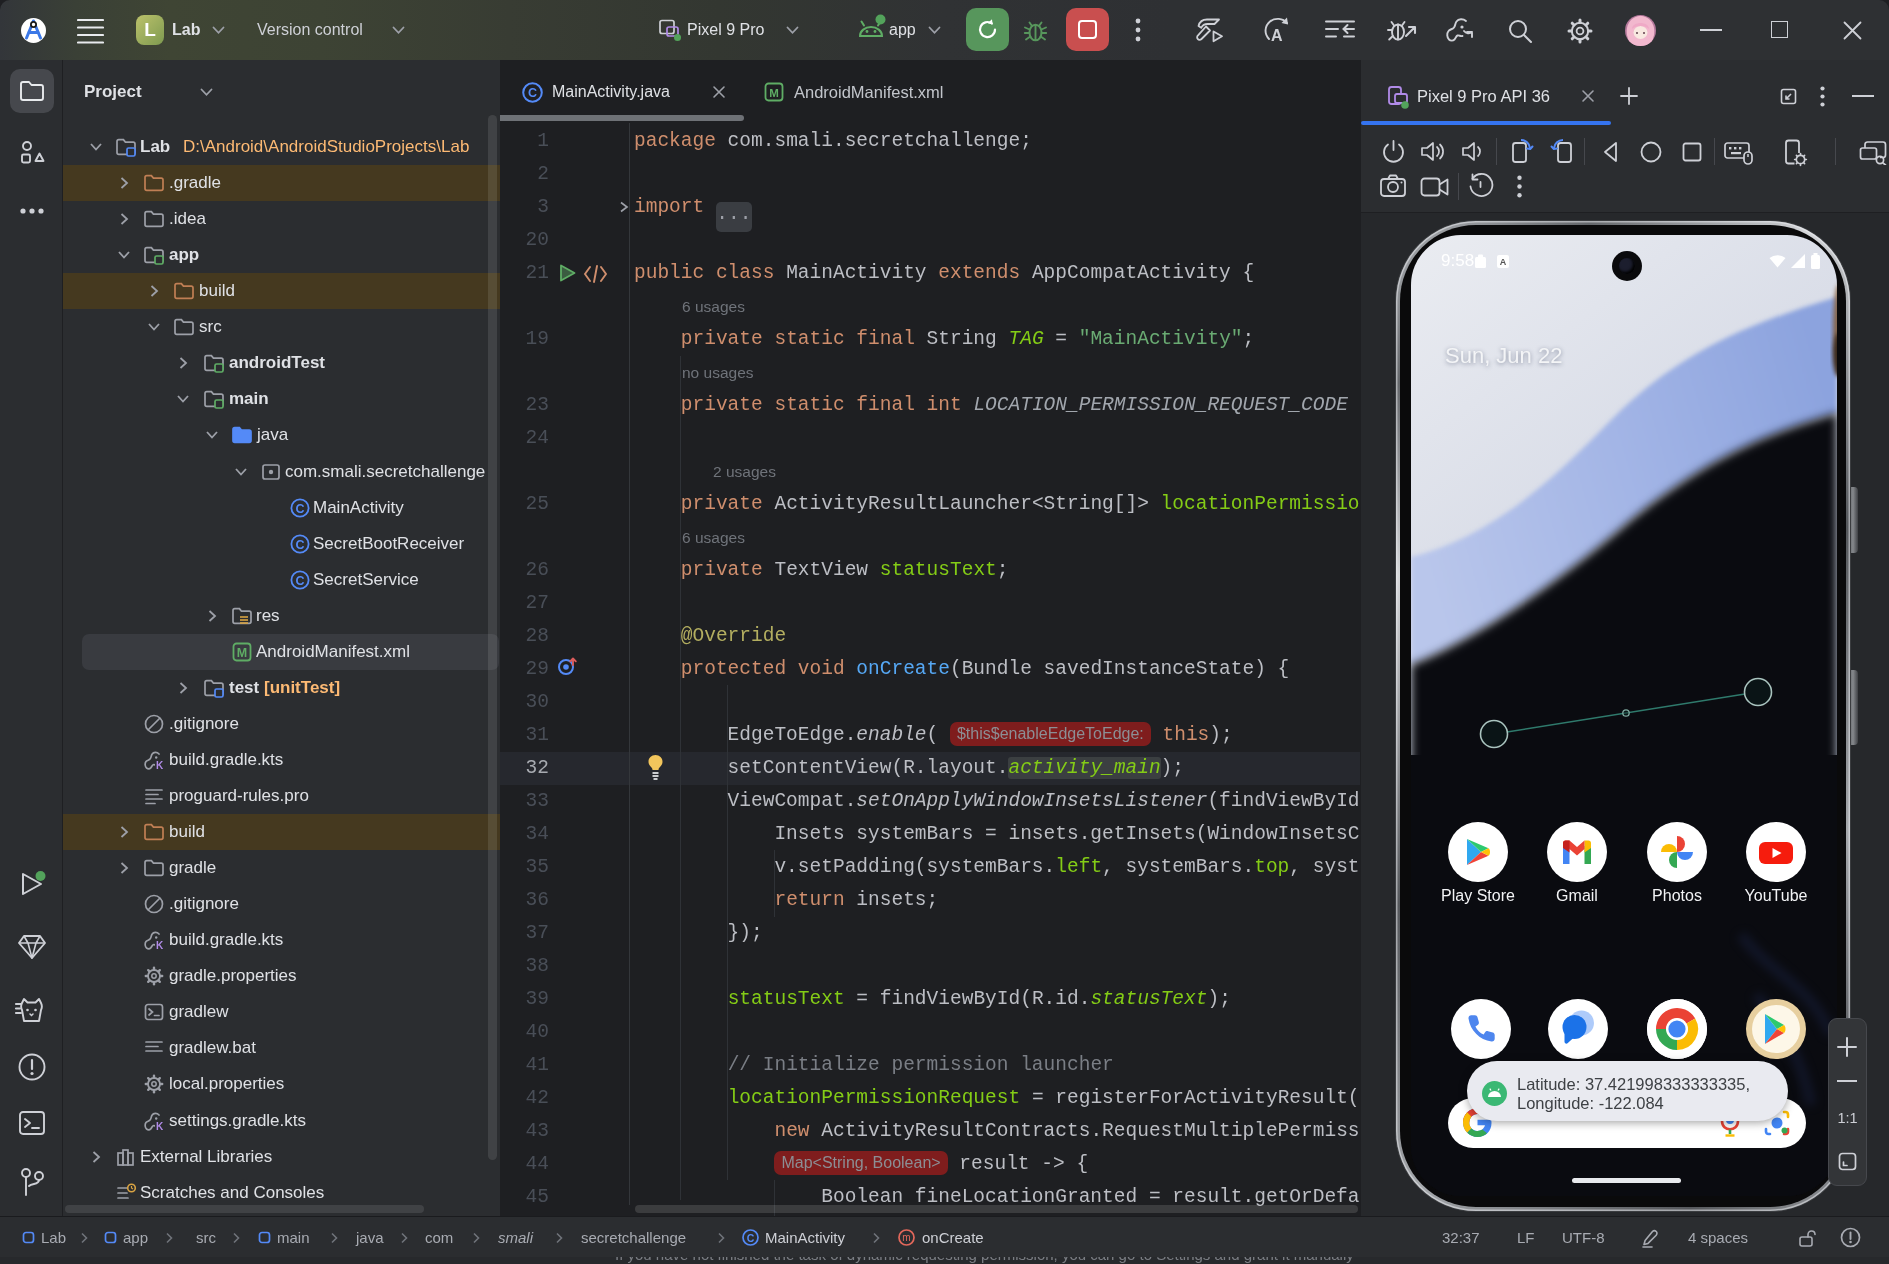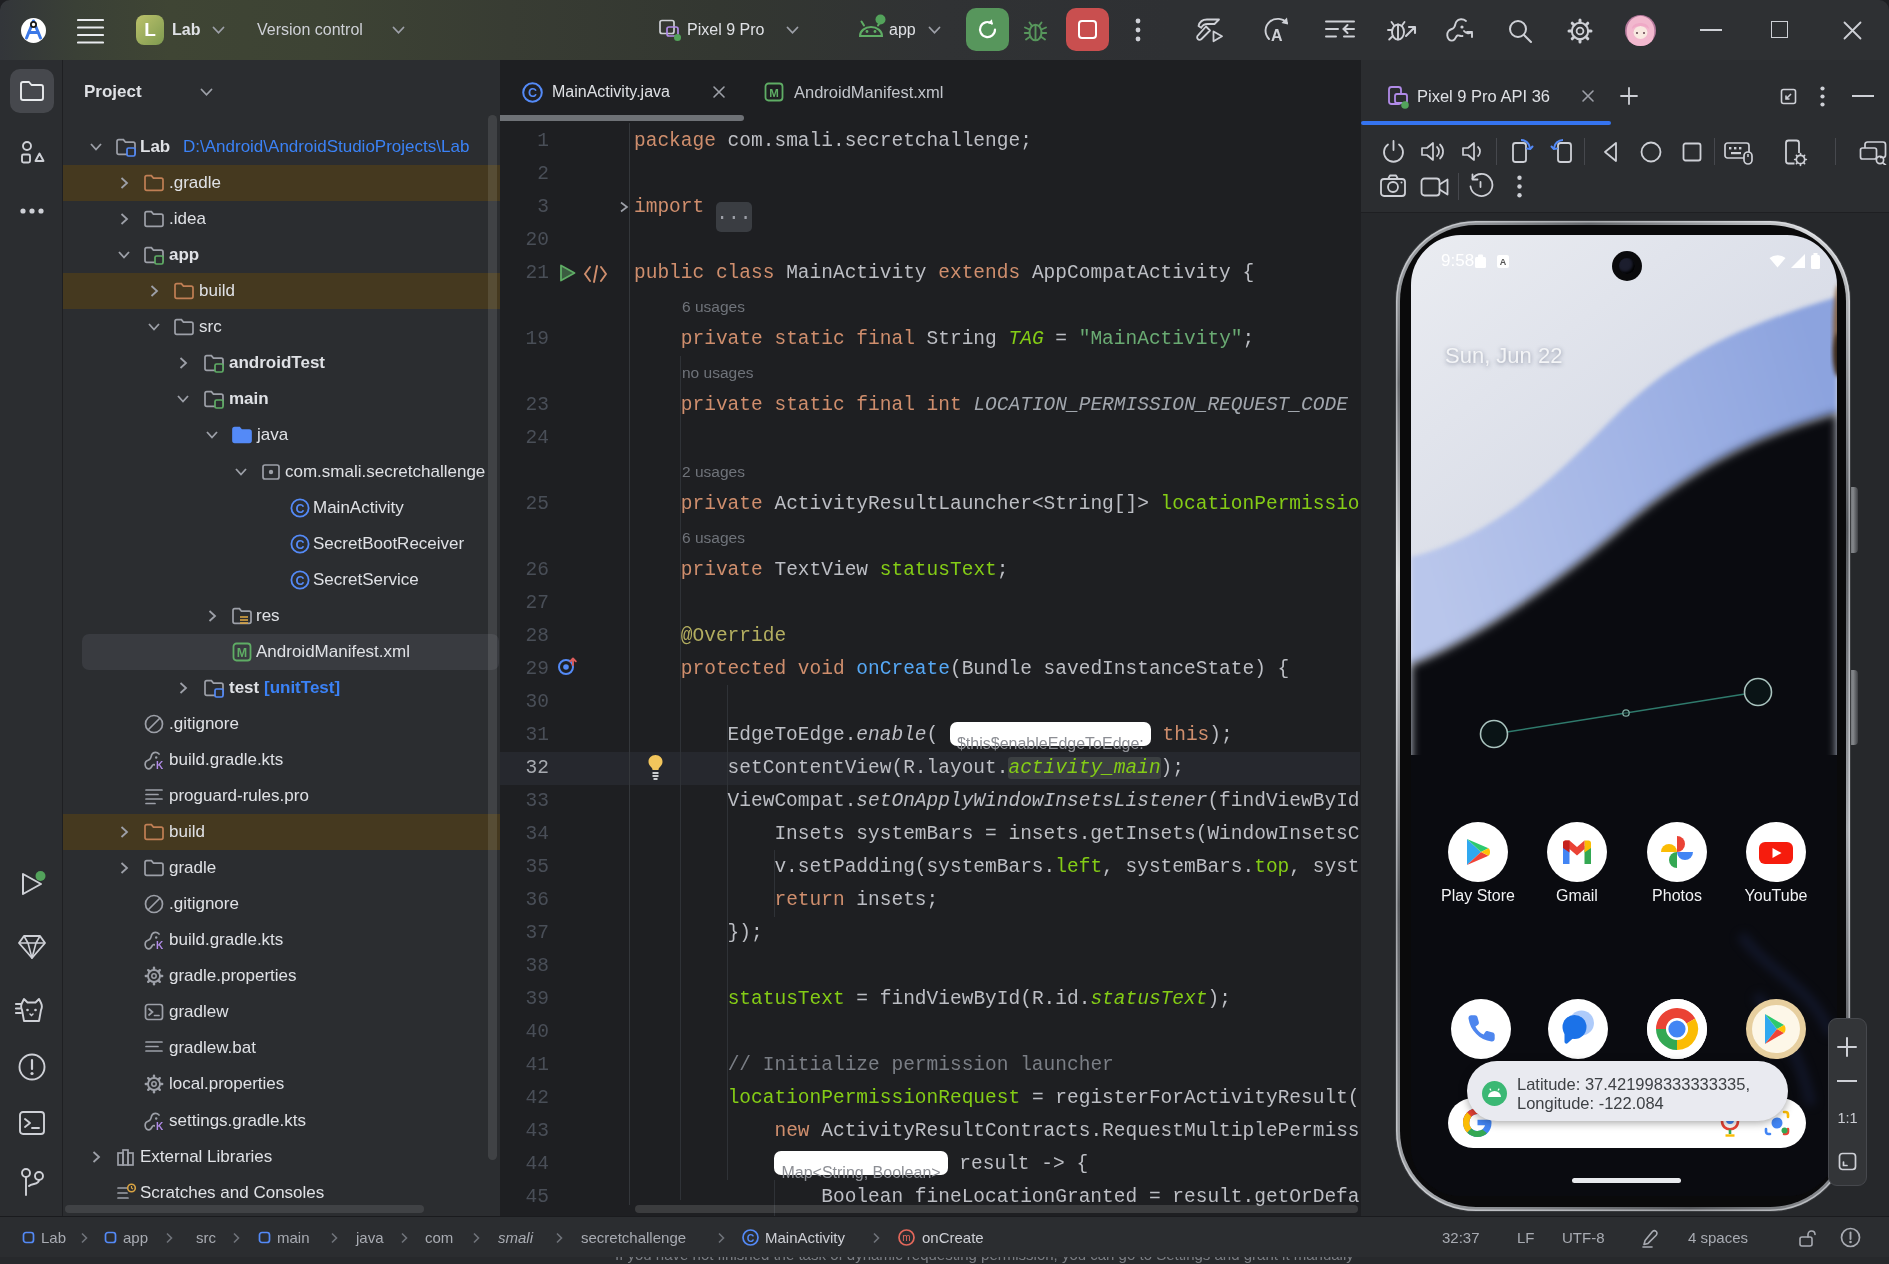--- a/index.html
+++ b/index.html
@@ -17,38 +17,38 @@
 
   
   #stripe { position:absolute; top:60px; left:0; width:63px; height:1156px; background:#2B2D30; border-right:1px solid #1E1F22;}
 
   
   #project { position:absolute; top:60px; left:63px; width:437px; height:1156px; background:#2B2D30; overflow:hidden; }
   .trow { position:absolute; left:0; width:437px; height:36px; line-height:36px; font-size:17px; color:#DFE1E5; white-space:nowrap; }
   .trow .lbl { position:absolute; top:0; }
   .brown { background:#45391F; }
   .bold { font-weight:bold; }
-  .dim { color:#3b82f6;text-align:right; }
+  .dim { color:#fdba74;text-align:right; }
   .ticon { position:absolute; top:7px; width:22px; height:22px; }
   .tchev { position:absolute; top:11px; width:14px; height:14px; }
 
   
   #editor { position:absolute; top:60px; left:500px; width:860px; height:1156px; background:#1E1F22; overflow:hidden; }
   .cl { position:absolute; font-family:"Liberation Mono", monospace; font-size:19.5px; line-height:33px; height:33px; color:#BCBEC4; white-space:pre; }
   .ln { position:absolute; font-family:"Liberation Mono", monospace; font-size:19.5px; line-height:33px; height:33px; color:#494E57; text-align:right; width:46px; }
   .kw { color:#CF8E6D; }
   .st { color:#6AAB73; }
   .fl { color:#84cc16; }
   .mt { color:#56A8F5; }
   .an { color:#B3AE60; }
   .cm { color:#7A7E85; }
   .cs { color:#A1A6AD; font-style:italic; }
   .it { font-style:italic; }
   .usage { position:absolute; font-size:15.5px; color:#6F737A; line-height:33px; height:33px; }
-  .hintbox { display:inline-block; background:#ffffff; color:#8C8E94; border-radius:7px; font-family:"Liberation Sans",sans-serif; font-size:16px; vertical-align:middle; padding:10px 7px; line-height:24px; height:24px; }
+  .hintbox { display:inline-block; background:#7f1d1d; color:#8C8E94; border-radius:7px; font-family:"Liberation Sans",sans-serif; font-size:16px; vertical-align:middle; padding:0 7px; line-height:24px; height:24px; }
 
   
   #rightpanel { position:absolute; top:60px; left:1360px; width:529px; height:1156px; background:#2B2D30; border-left:1px solid #1E1F22; }
   #emuarea { position:absolute; top:153px; left:0; width:529px; height:1003px; background:#26282B; }
 
   
   #statusbar { position:absolute; top:1216px; left:0; width:1889px; height:41px; background:#2B2D30; border-top:1px solid #1A1B1E; font-size:15px; color:#A8ABB2; }
   #bottomstrip { position:absolute; top:1257px; left:0; width:1889px; height:7px; background:#27292C; overflow:hidden; }
 
   svg { display:block; }
@@ -651,21 +651,21 @@
         </g>
     </svg>
 
     <div class="cl" style="left:134px;top:64.5px;"><span class="kw">package</span> com.smali.secretchallenge;</div>
     <div class="cl" style="left:134px;top:130.5px;"><span class="kw">import</span> <span style="display:inline-block;background:#3A3D42;border-radius:5px;width:36px;height:30px;line-height:24px;vertical-align:-7px;text-align:center;color:#9DA0A8;">...</span></div>
     <div class="cl" style="left:134px;top:196.5px;"><span class="kw">public class</span> MainActivity <span class="kw">extends</span> AppCompatActivity {</div>
     <div class="usage" style="left:182px;top:229.5px;">6 usages</div>
     <div class="cl" style="left:134px;top:262.5px;">    <span class="kw">private static final</span> String <span class="fl it">TAG</span> = <span class="st">"MainActivity"</span>;</div>
     <div class="usage" style="left:182px;top:295.5px;">no usages</div>
     <div class="cl" style="left:134px;top:328.5px;">    <span class="kw">private static final int</span> <span class="cs">LOCATION_PERMISSION_REQUEST_CODE</span> = 100;</div>
-    <div class="usage" style="left:182px;top:394.5px;">2 usages</div>
+    <div class="usage" style="left:182px;top:394.5px;padding-left:31px;">2 usages</div>
     <div class="cl" style="left:134px;top:427.5px;">    <span class="kw">private</span> ActivityResultLauncher&lt;String[]&gt; <span class="fl">locationPermissionRequest</span>;</div>
     <div class="usage" style="left:182px;top:460.5px;">6 usages</div>
     <div class="cl" style="left:134px;top:493.5px;">    <span class="kw">private</span> TextView <span class="fl">statusText</span>;</div>
     <div class="cl" style="left:134px;top:559.5px;"><span class="an">    @Override</span></div>
     <div class="cl" style="left:134px;top:592.5px;">    <span class="kw">protected void</span> <span class="mt">onCreate</span>(Bundle savedInstanceState) {</div>
     <div class="cl" style="left:134px;top:658.5px;">        EdgeToEdge.<span class="it">enable</span>( <span class="hintbox">$this$enableEdgeToEdge:</span> <span class="kw">this</span>);</div>
     <div class="cl" style="left:134px;top:691.5px;">        setContentView(R.layout.<span class="fl it" style="background:#3B3F41;border-radius:3px;">activity_main</span>);</div>
     <div class="cl" style="left:134px;top:724.5px;">        ViewCompat.<span class="it">setOnApplyWindowInsetsListener</span>(findViewById(R.id.main), (v, insets) -&gt; {</div>
     <div class="cl" style="left:134px;top:757.5px;">            Insets systemBars = insets.getInsets(WindowInsetsCompat.Type.systemBars());</div>
     <div class="cl" style="left:134px;top:790.5px;">            v.setPadding(systemBars.<span class="fl">left</span>, systemBars.<span class="fl">top</span>, systemBars., systemBars.);</div>

